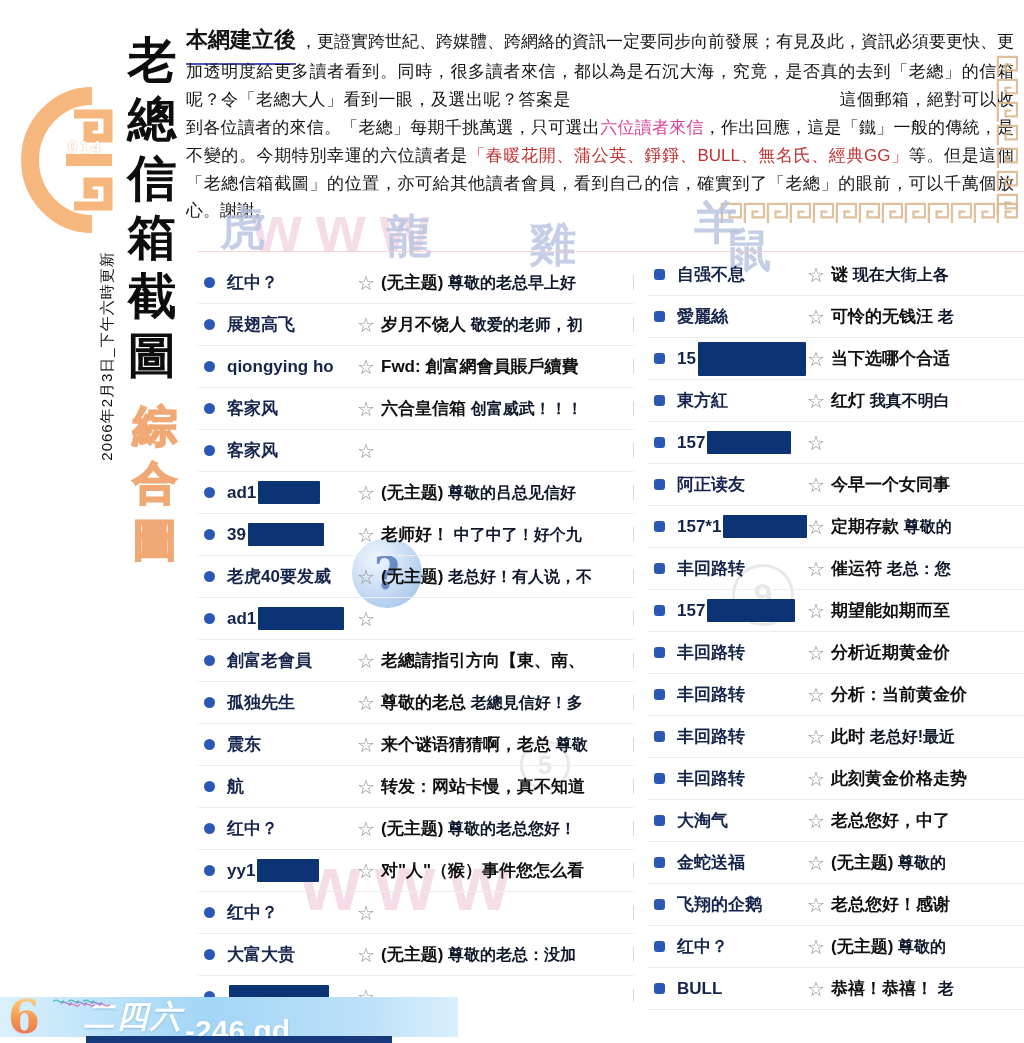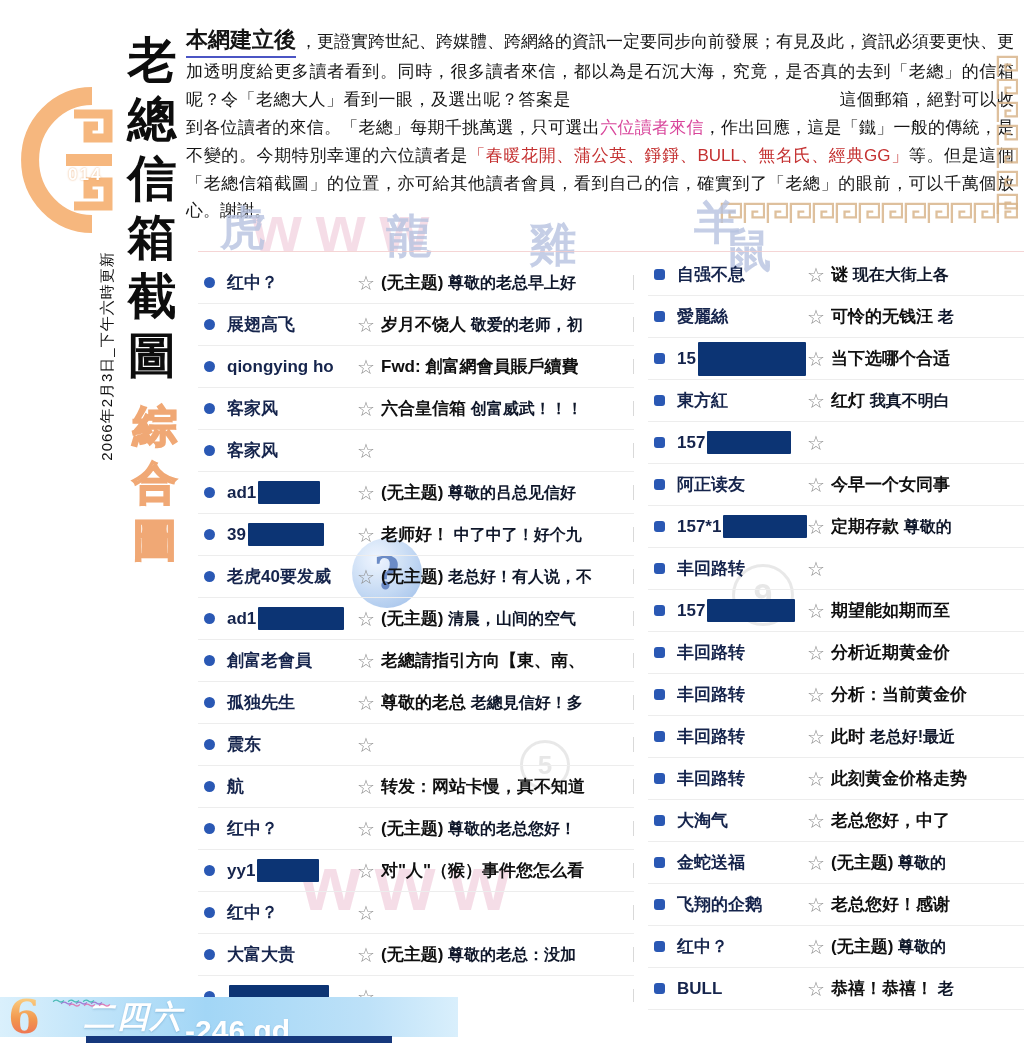--- a/index.html
+++ b/index.html
@@ -2,39 +2,39 @@
 <html><head>
 <meta charset="utf-8">
 <style>
   html,body{margin:0;padding:0;background:#fff;}
   .page{position:relative;width:1024px;height:1043px;background:#fff;overflow:hidden;
         font-family:"Liberation Sans",sans-serif;color:#1c1c1c;}
 
   
   .ornament{position:absolute;left:16px;top:84px;width:108px;height:152px;}
   .issue-no{position:absolute;left:52px;top:54px;color:#fff;font-weight:bold;
-            font-size:17px;letter-spacing:2px;text-shadow:0 0 2px rgba(230,150,80,.8);margin-top:27px;}
+            font-size:17px;letter-spacing:2px;text-shadow:0 0 2px rgba(230,150,80,.8);}
 
   
   .vtitle{position:absolute;left:122px;top:32px;width:60px;}
   .vtitle .ch{height:59px;font-family:"DejaVu Serif",serif;font-weight:900;
               font-size:49px;line-height:57px;text-align:center;color:#0d0d0d;}
   .vsub{position:absolute;left:127px;top:398px;width:56px;}
   .vsub .ch{height:57px;font-family:"DejaVu Serif",serif;font-weight:900;font-size:44px;
             line-height:55px;text-align:center;color:#fdf2e4;
             -webkit-text-stroke:2px #f0a875;text-shadow:0 0 1px #f3b585;}
   .vdate{position:absolute;left:-42px;top:346px;width:300px;height:20px;
          transform:rotate(-90deg);font-size:15px;color:#111;letter-spacing:1px;
          text-align:center;white-space:nowrap;}
 
   
   .intro{position:absolute;left:186px;top:22px;width:828px;font-size:17px;
          line-height:1.64;text-align:justify;color:#141414;}
   .intro .lead{font-size:22px;font-weight:bold;border-bottom:2px solid #4b55c4;
-               padding-bottom:4px;margin-right:4px;}
+               padding-bottom:11px;margin-right:4px;}
   .intro .gap{display:inline-block;width:268px;}
   .intro .pink{color:#d8469b;}
   .intro .red{color:#c43030;}
 
   
   .gk-v{position:absolute;right:6px;top:54px;display:flex;flex-direction:column;}
   .gk-h{position:absolute;right:6px;top:201px;display:flex;flex-direction:row-reverse;}
   .gk{width:23px;height:23px;display:block;opacity:.85;}
 
   
@@ -264,21 +264,20 @@
         <span class="star">☆</span>
         <span class="subject"><b>(无主题)</b> <span class="preview">老总好！有人说，不</span></span>
       </div>
       <div class="mail-row">
         <span class="dot"></span>
         <span class="sender">
           <span>ad1</span>
           <span class="redact" style="width: 86px;"></span>
         </span>
         <span class="star">☆</span>
-        <span class="subject"><b>(无主题)</b> <span class="preview">清晨，山间的空气</span></span>
       </div>
       <div class="mail-row">
         <span class="dot"></span>
         <span class="sender">
           <span>創富老會員</span>
         </span>
         <span class="star">☆</span>
         <span class="subject"><b>老總請指引方向【東、南、</b> <span class="preview"></span></span>
       </div>
       <div class="mail-row">
@@ -288,20 +287,21 @@
         </span>
         <span class="star">☆</span>
         <span class="subject"><b>尊敬的老总</b> <span class="preview">老總見信好！多</span></span>
       </div>
       <div class="mail-row">
         <span class="dot"></span>
         <span class="sender">
           <span>震东</span>
         </span>
         <span class="star">☆</span>
+        <span class="subject"><b>来个谜语猜猜啊，老总</b> <span class="preview">尊敬</span></span>
       </div>
       <div class="mail-row">
         <span class="dot"></span>
         <span class="sender">
           <span>航</span>
         </span>
         <span class="star">☆</span>
         <span class="subject"><b>转发：网站卡慢，真不知道</b> <span class="preview"></span></span>
       </div>
       <div class="mail-row">
@@ -404,20 +404,21 @@
         </span>
         <span class="star">☆</span>
         <span class="subject"><b>定期存款</b> <span class="preview">尊敬的</span></span>
       </div>
       <div class="mail-row">
         <span class="dot sq"></span>
         <span class="sender">
           <span>丰回路转</span>
         </span>
         <span class="star">☆</span>
+        <span class="subject"><b>催运符</b> <span class="preview">老总：您</span></span>
       </div>
       <div class="mail-row">
         <span class="dot sq"></span>
         <span class="sender">
           <span>157</span>
           <span class="redact" style="width: 88px;"></span>
         </span>
         <span class="star">☆</span>
         <span class="subject"><b>期望能如期而至</b> <span class="preview"></span></span>
       </div>

